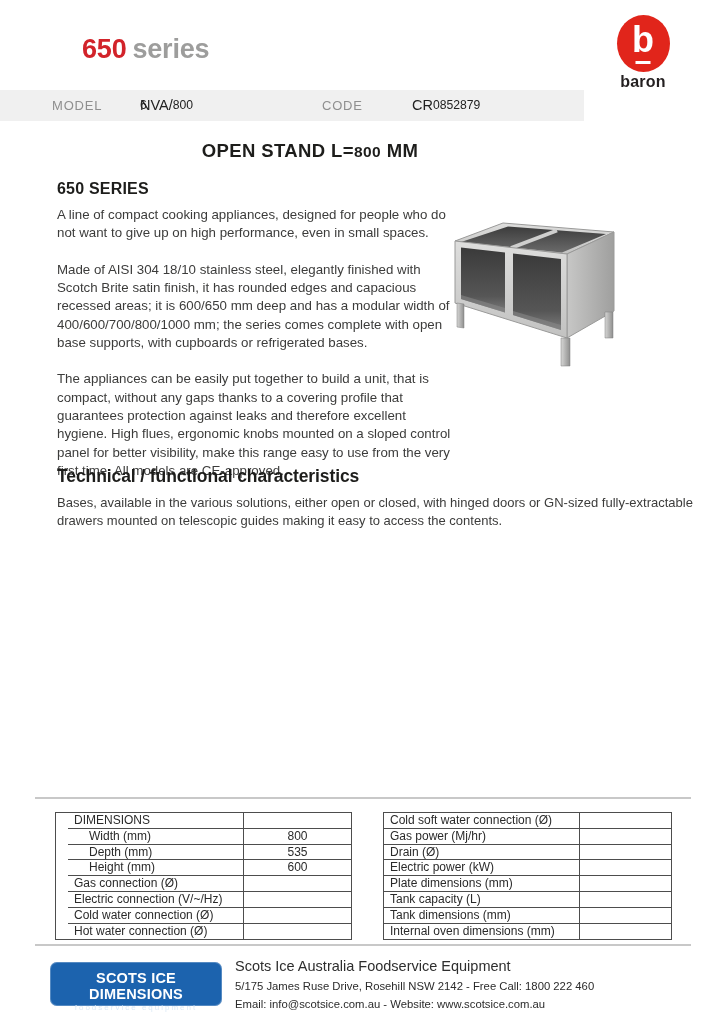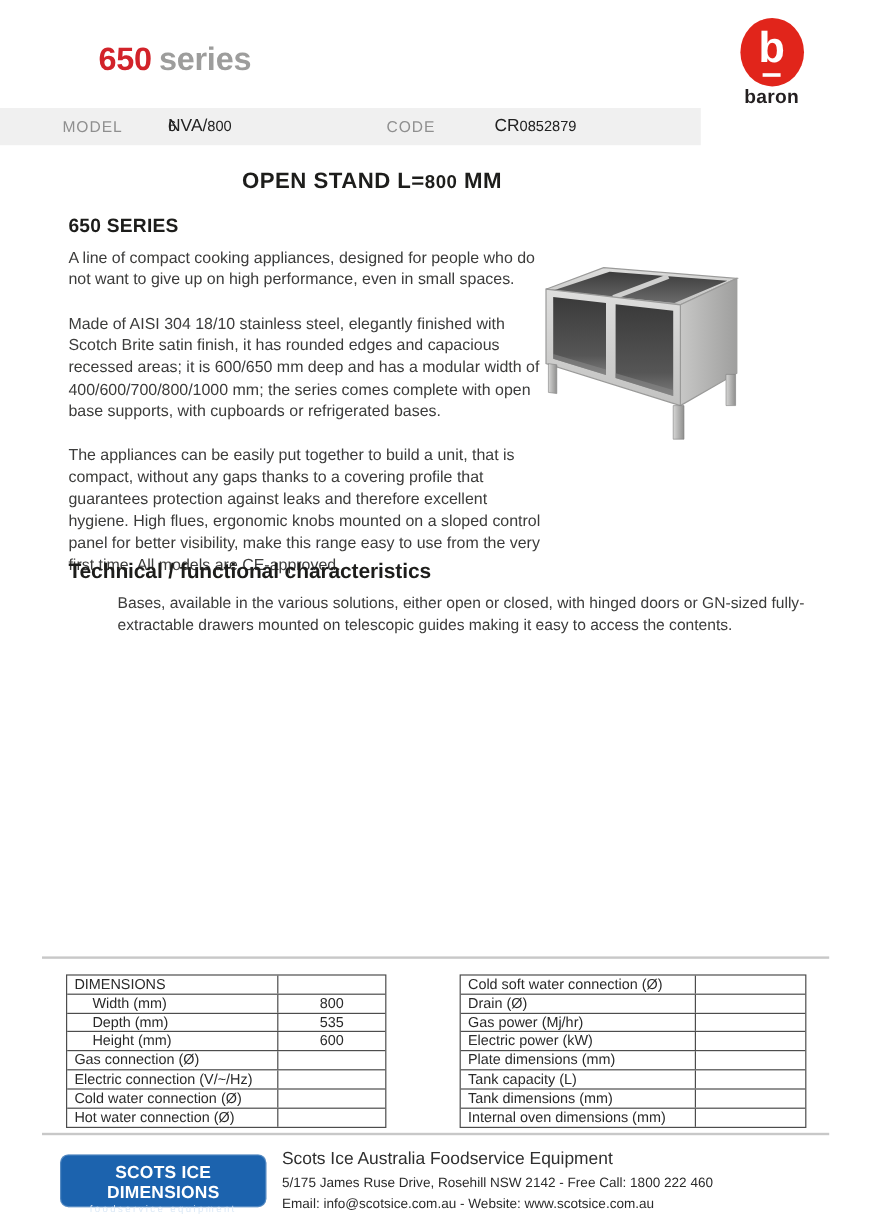--- a/index.html
+++ b/index.html
@@ -40,29 +40,29 @@
   .description{position:absolute;left:57px;top:180px;width:398px;}
   .description h2{font-size:16px;font-weight:bold;color:var(--heading-text);margin-bottom:8px;letter-spacing:0.2px;}
   .description p{font-size:13.3px;line-height:1.38;color:var(--body-text);margin-bottom:18px;}
 
   
   .product-figure{position:absolute;left:447px;top:216px;width:200px;height:180px;}
 
   
   .technical{position:absolute;left:57px;top:466px;width:648px;}
   .technical h2{font-size:17.5px;font-weight:bold;color:var(--heading-text);margin-bottom:7px;letter-spacing:-0.1px;}
-  .technical p{font-size:13px;line-height:1.42;color:var(--body-text);margin-left:41px;}
+  .technical p{font-size:13px;line-height:1.42;color:var(--body-text);}
 
   
   .rule{position:absolute;left:35px;width:656px;height:2px;background:var(--rule-gray);}
   .rule-top{top:797px;} .rule-bottom{top:944px;}
 
   
   .spec-table{position:absolute;top:812px;border:1px solid var(--table-border);font-size:12px;color:#2a2a2a;background:#fff;}
-  .table-left{left:55px;width:267px;}
+  .table-left{left:55px;width:297px;padding-left:12px;}
   .table-right{left:383px;width:289px;}
   .spec-row{display:flex;height:15.8px;border-bottom:1px solid var(--table-border);}
   .spec-row:last-child{border-bottom:none;}
   .spec-label{border-right:1px solid var(--table-border);padding:0 4px 0 6px;line-height:15px;white-space:nowrap;overflow:hidden;}
   .table-left .spec-label{flex:0 0 176px;}
   .table-right .spec-label{flex:0 0 196px;}
   .spec-label.indent{padding-left:21px;}
   .spec-value{flex:1;text-align:center;line-height:15px;}
 
   
@@ -199,25 +199,25 @@
         <div class="spec-label">Hot water connection (Ø)</div>
         <div class="spec-value"></div>
       </div>
     </div>
   <div class="spec-table table-right">
       <div class="spec-row">
         <div class="spec-label">Cold soft water connection (Ø)</div>
         <div class="spec-value"></div>
       </div>
       <div class="spec-row">
+        <div class="spec-label">Gas power (Mj/hr)</div>
+        <div class="spec-value"></div>
+      </div>
+      <div class="spec-row">
         <div class="spec-label">Drain (Ø)</div>
-        <div class="spec-value"></div>
-      </div>
-      <div class="spec-row">
-        <div class="spec-label">Gas power (Mj/hr)</div>
         <div class="spec-value"></div>
       </div>
       <div class="spec-row">
         <div class="spec-label">Electric power (kW)</div>
         <div class="spec-value"></div>
       </div>
       <div class="spec-row">
         <div class="spec-label">Plate dimensions (mm)</div>
         <div class="spec-value"></div>
       </div>

